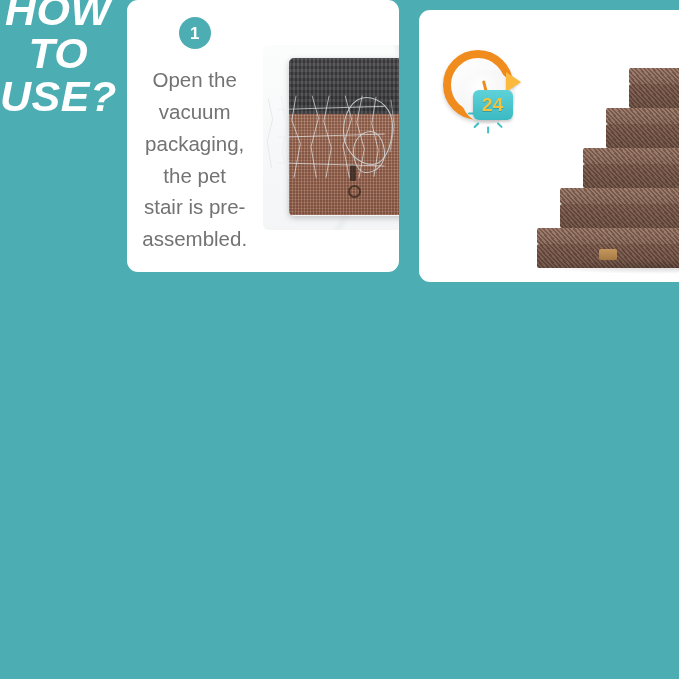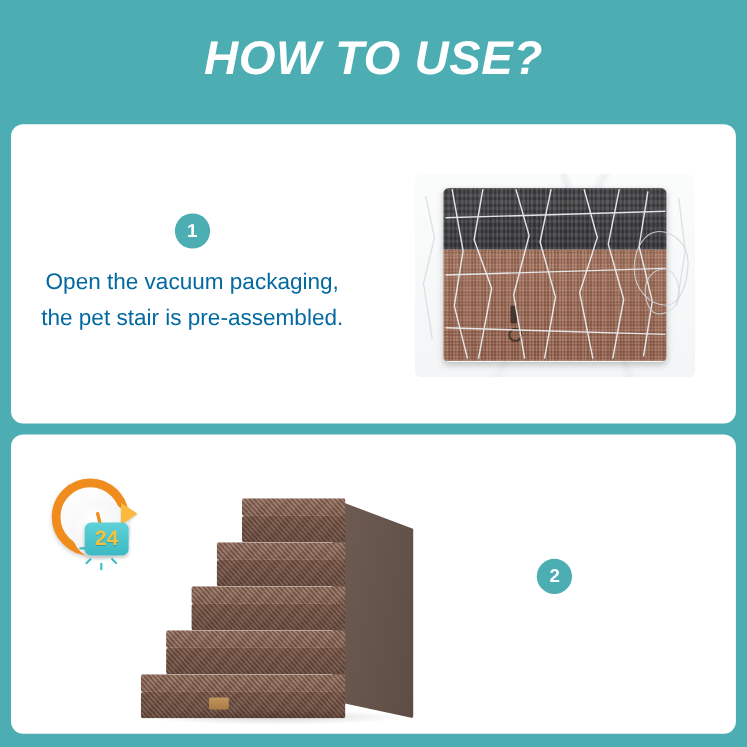--- a/index.html
+++ b/index.html
@@ -5,21 +5,21 @@
   html,body{margin:0;padding:0;}
   body{
     width:679px;height:679px;
     background:#4CADB2;
     font-family:"Liberation Sans", sans-serif;
     overflow:hidden;
     position:relative;
   }
   .page{
     position:absolute;inset:0;
-    display:flex;flex-direction:column;
+    display:flex;flex-direction:row;
     background:#4CADB2;
   }
 
   
   .header{
     height:113px;
     display:flex;align-items:center;justify-content:center;
     flex:0 0 113px;
   }
   .header-title{
@@ -71,21 +71,21 @@
     width:32px;height:32px;border-radius:50%;
     background:#4CADB2;
     color:#ffffff;
     display:flex;align-items:center;justify-content:center;
     font-size:17px;font-weight:bold;
     line-height:1;
     margin-bottom:15px;
     box-sizing:border-box;
   }
   .step-text{
-    color:#0369a1;
+    color:#737373;
     font-size:20.5px;
     line-height:1.55;
     text-align:center;
     margin:0;
     font-weight:400;
   }
 
   
   .imgblock{
     width:50%;height:100%;
@@ -156,21 +156,21 @@
     border:1.2px solid #d4dade;border-radius:55% 45% 60% 40%/48% 55% 45% 52%;
     opacity:.85;
   }
 
   
   .stairs-scene{
     position:relative;
     width:100%;height:100%;
   }
   .clock{
-    position:absolute;left:35px;top:36px;
+    position:absolute;left:22px;top:36px;
     width:82px;height:82px;
   }
   .clock-ring{
     position:absolute;left:2px;top:4px;
     width:70px;height:70px;border-radius:50%;
     border:8px solid #F08C1E;
     background:linear-gradient(150deg,#ffffff,#f2f2f2);
     box-sizing:border-box;
     box-shadow:0 2px 4px rgba(0,0,0,.18);
   }

